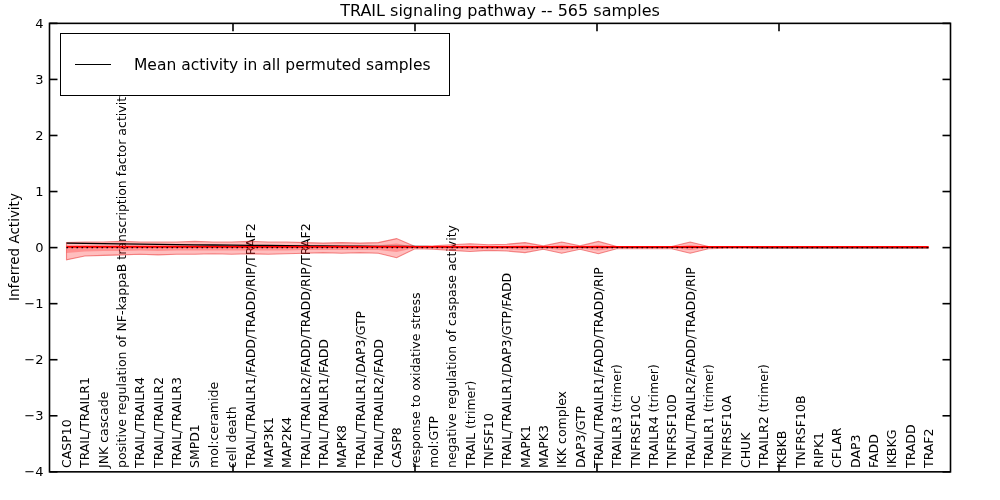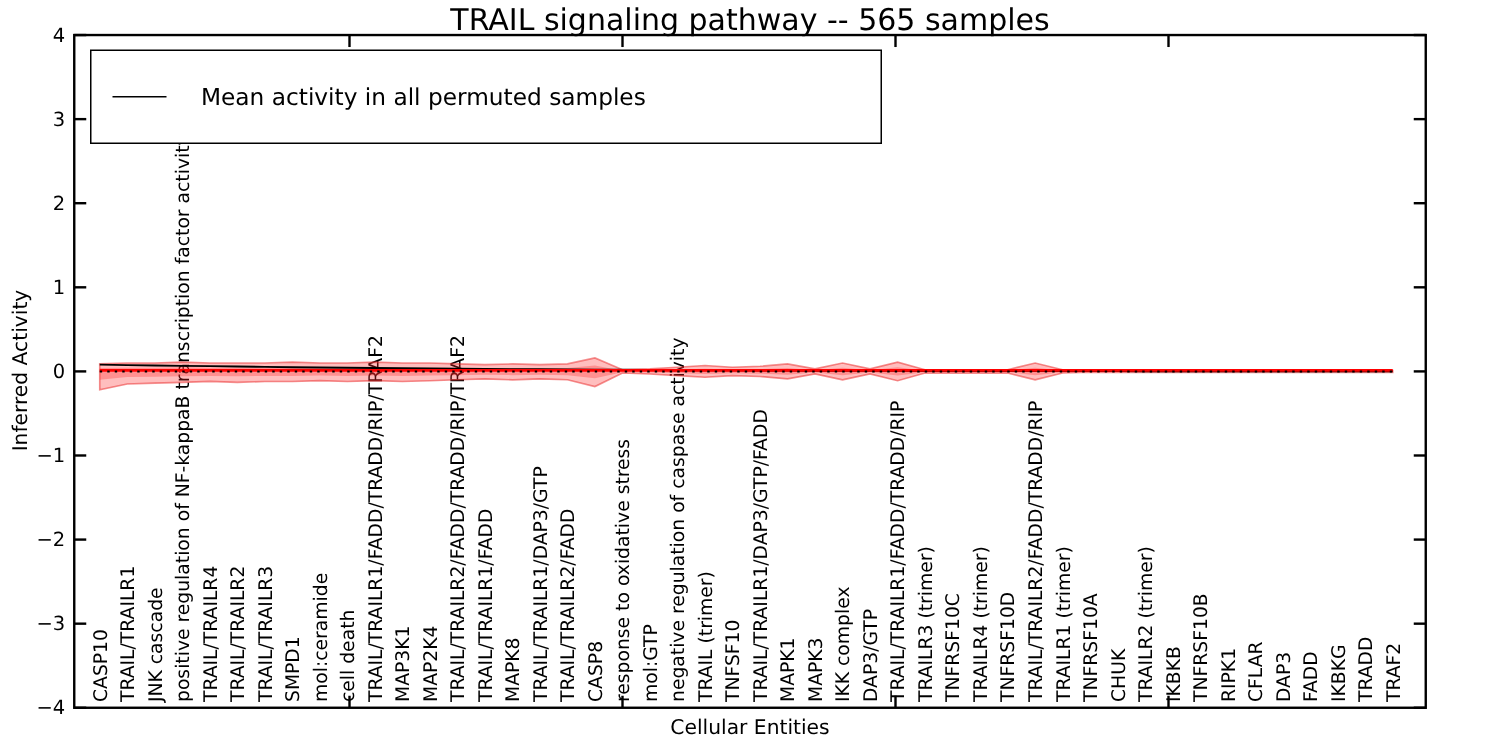--- a/index.html
+++ b/index.html
@@ -1,25 +1,25 @@
 <!DOCTYPE html>
 <html><head>
 <meta charset="utf-8">
 <style>
   html,body{margin:0;padding:0;background:#fff;}
   #figure{position:relative;width:1000px;height:500px;background:#ffffff;overflow:hidden;
           font-family:"DejaVu Sans","Liberation Sans",sans-serif;color:#000;}
   #plot-svg{position:absolute;left:0;top:0;}
   .fig-title{position:absolute;left:0;top:1px;width:1000px;text-align:center;
-             font-size:20px;color:#000;}
+             font-size:16px;color:#000;}
   .x-axis-label{position:absolute;left:0;top:477px;width:1000px;text-align:center;
              font-size:13.5px;color:#000;}
   .y-axis-label{position:absolute;top:247px;left:14px;transform:translate(-50%,-50%) rotate(-90deg);
              font-size:13.5px;white-space:nowrap;color:#000;}
-  .legend{position:absolute;left:60px;top:33px;width:528px;height:63px;border:1.6px solid #000;
+  .legend{position:absolute;left:60px;top:33px;width:390px;height:63px;border:1.6px solid #000;
           background:#fff;box-sizing:border-box;display:flex;flex-direction:column;
           justify-content:space-evenly;padding:3px 0;}
   .legend-row{display:flex;align-items:center;height:26px;}
   .legend-line{width:36px;height:0;border-top:1.9px solid #000;margin-left:14px;flex:0 0 36px;}
   .legend-label{margin-left:23px;font-size:15.5px;white-space:nowrap;}
 </style>
 </head>
 <body>
 
 <div id="figure">
@@ -110,21 +110,20 @@
       <line x1="415" y1="471.84000000000003" x2="415" y2="463.84000000000003" stroke="#000" stroke-width="1.6"></line>
       <line x1="415" y1="23.359999999999985" x2="415" y2="31.359999999999985" stroke="#000" stroke-width="1.6"></line>
       <line x1="597" y1="471.84000000000003" x2="597" y2="463.84000000000003" stroke="#000" stroke-width="1.6"></line>
       <line x1="597" y1="23.359999999999985" x2="597" y2="31.359999999999985" stroke="#000" stroke-width="1.6"></line>
       <line x1="779" y1="471.84000000000003" x2="779" y2="463.84000000000003" stroke="#000" stroke-width="1.6"></line>
       <line x1="779" y1="23.359999999999985" x2="779" y2="31.359999999999985" stroke="#000" stroke-width="1.6"></line>
     </svg>
 
   <div class="fig-title">TRAIL signaling pathway -- 565 samples</div>
   <div class="y-axis-label">Inferred Activity</div>
-  <div class="x-axis-label">Cellular Entities</div>
 
   <div class="legend">
     <div class="legend-row">
       <span class="legend-line" style="border-top-color: rgb(0, 0, 0);"></span>
       <span class="legend-label">Mean activity in all permuted samples</span>
     </div>
   </div>
 </div>
 
 </body></html>

